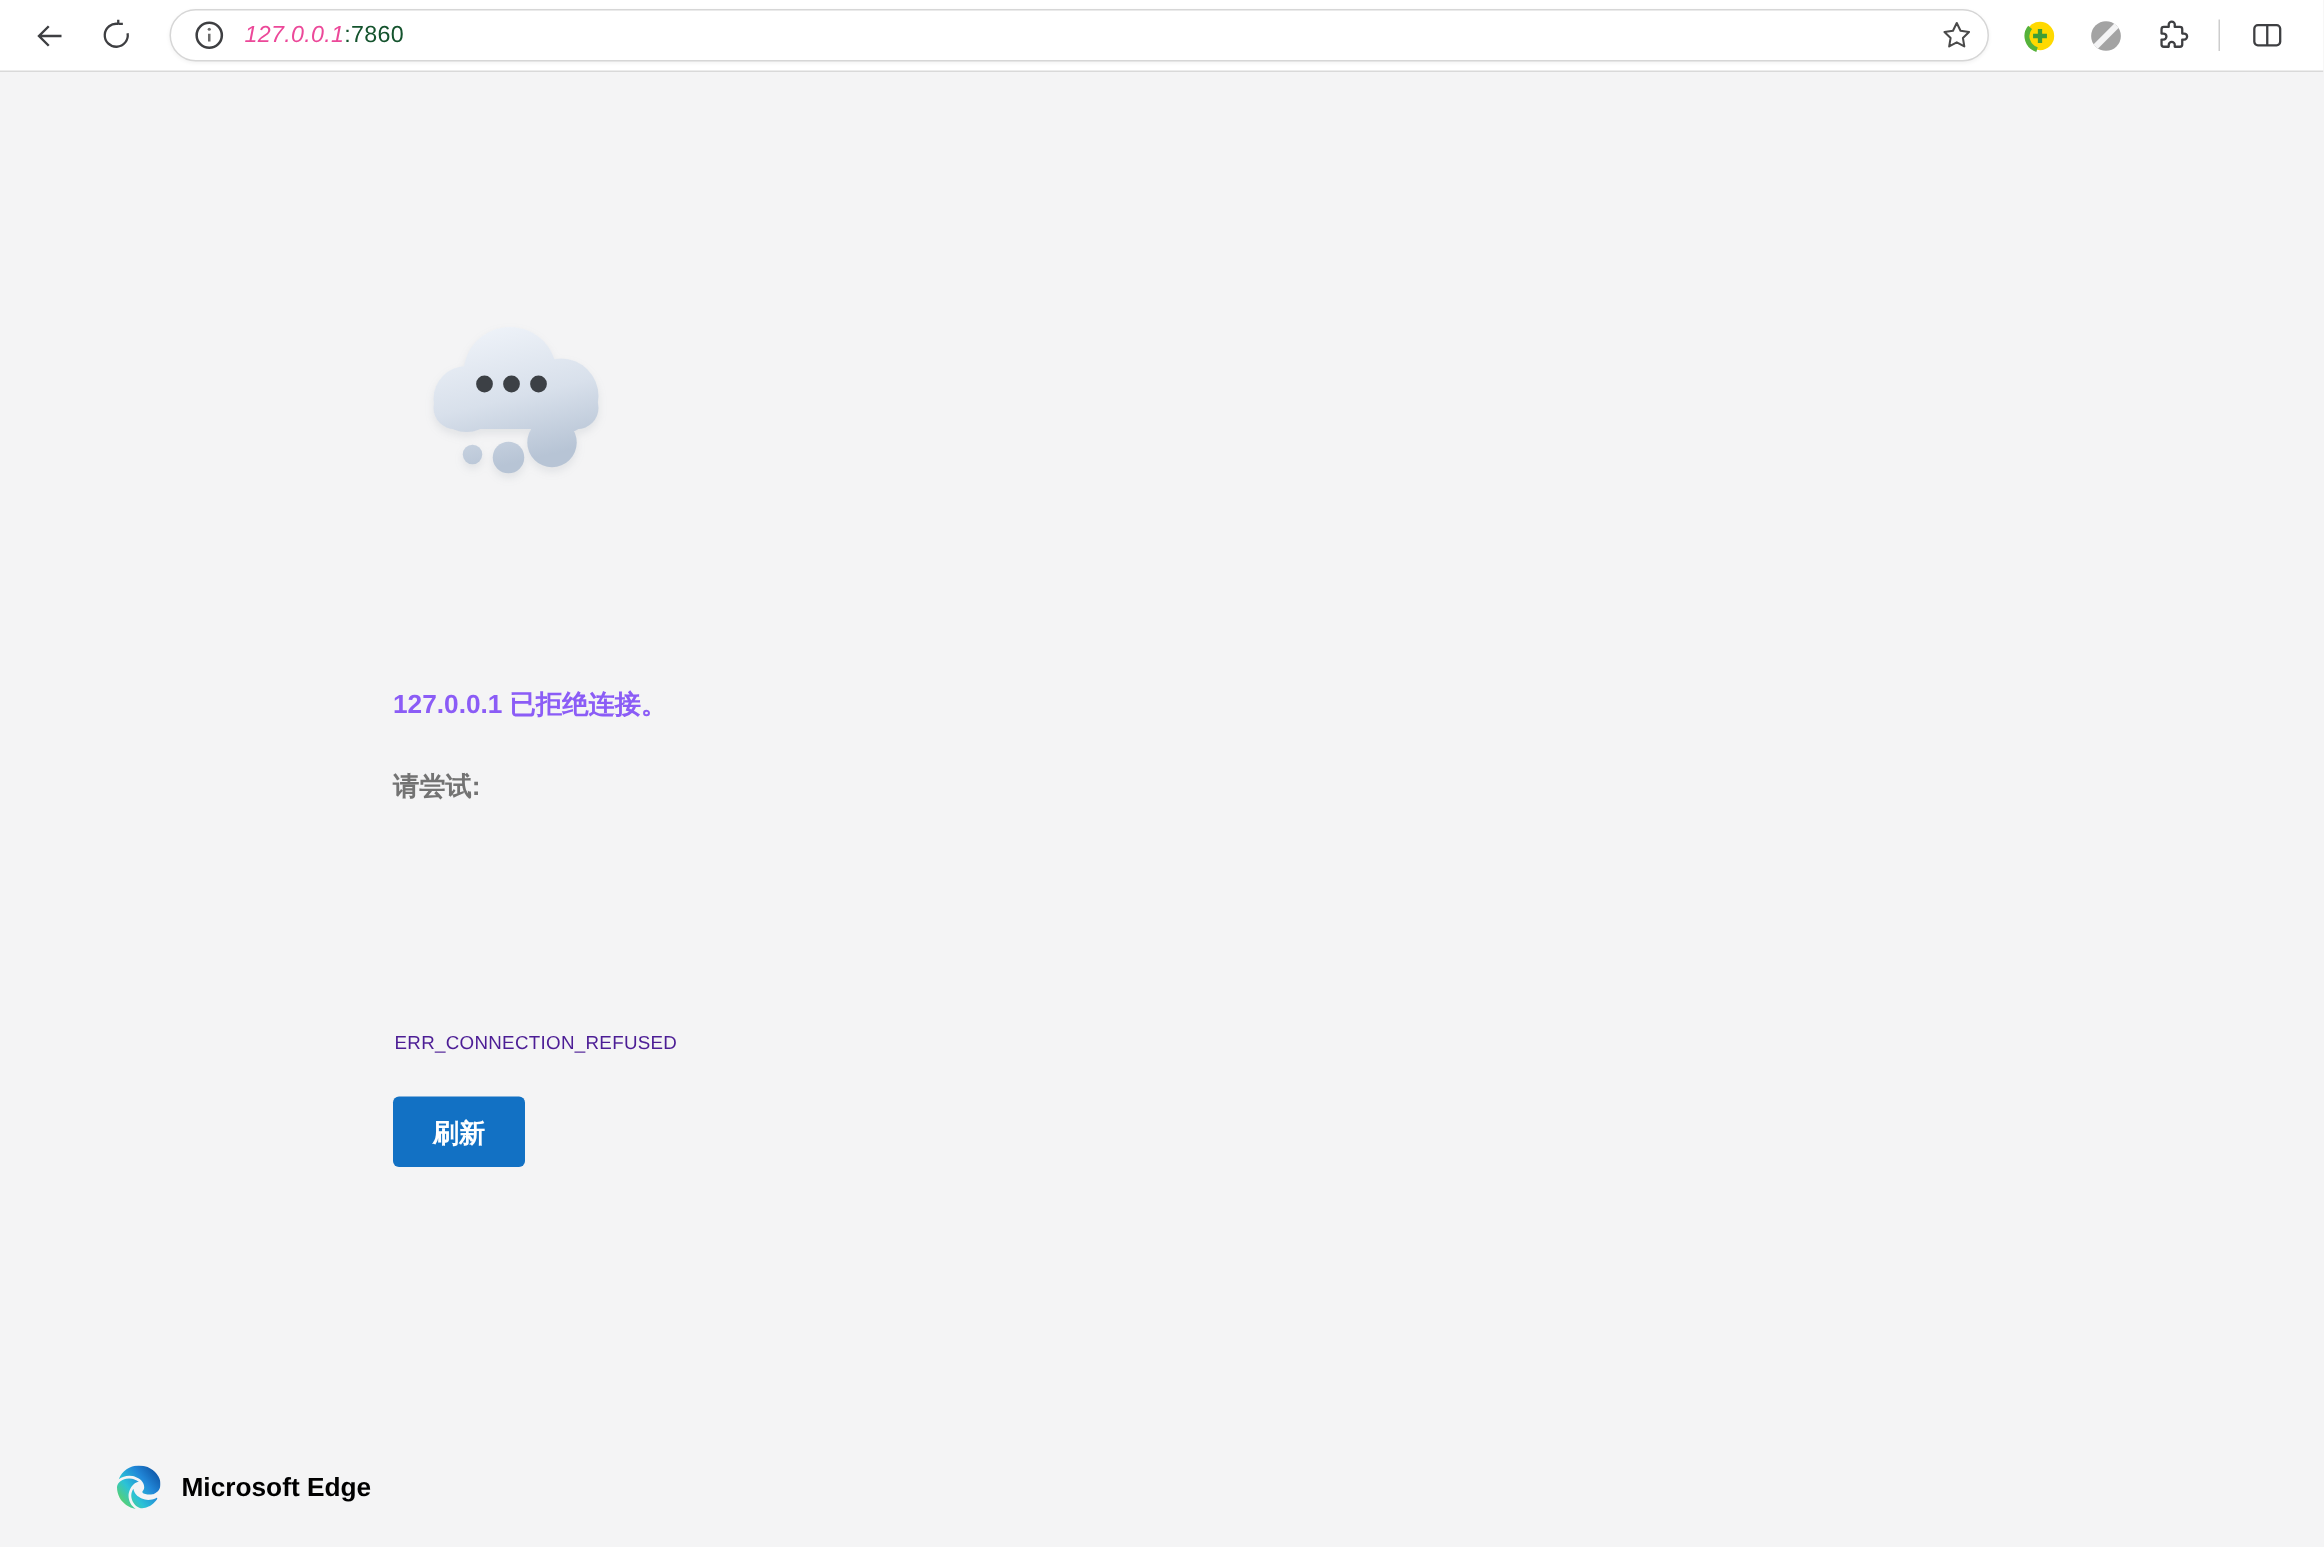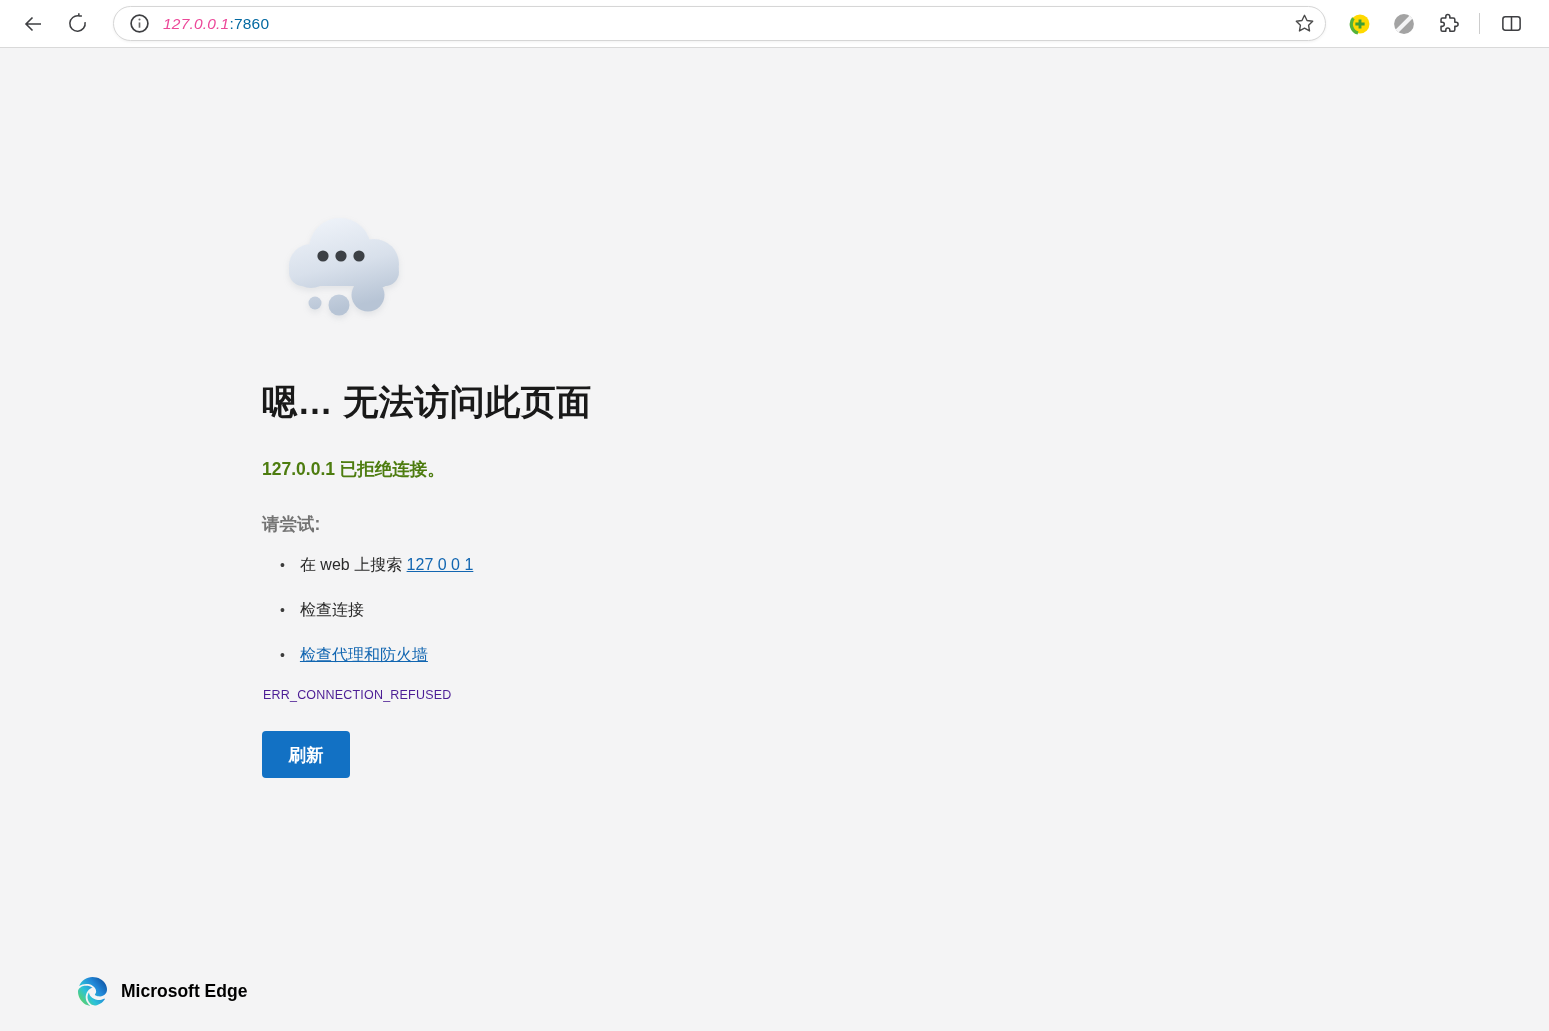--- a/index.html
+++ b/index.html
@@ -31,38 +31,38 @@
     background: #fff;
     border: 1px solid #d6d6d6;
     border-radius: 18px;
     box-shadow: 0 1px 3px rgba(0,0,0,0.06);
     display: flex;
     align-items: center;
     padding: 0 10px 0 15px;
   }
   .url-text { font-size: 15.5px; margin-left: 13px; flex: 1 1 auto; letter-spacing: 0.2px; }
   .url-host { color: #ec4899; font-style: italic; }
-  .url-port { color: #0369a1; margin-top: 42px; }
+  .url-port { color: #14532d; margin-top: 42px; }
   .tb-divider { width: 1px; height: 21px; background: #cdcdcd; margin: 0 9px; flex: 0 0 auto; }
   .icon-stroke { stroke: #3e3f42; fill: none; stroke-width: 1.6; }
   
   .page {
     position: absolute;
     top: 49px; left: 0; right: 0; bottom: 0;
     background: #f4f4f5;
   }
   .cloud-wrap { position: absolute; left: 278px; top: 162px; width: 132px; height: 120px;
     filter: drop-shadow(0 3px 3px rgba(90,105,125,0.12)); }
   .err-title {
     position: absolute; left: 262px; top: 330px;
     font-size: 35px; font-weight: 700; color: #191919; letter-spacing: 0.5px;
   }
   .err-sub {
     position: absolute; left: 262px; top: 408px;
-    font-size: 17.5px; font-weight: 700; color: #4d7c0f;
+    font-size: 17.5px; font-weight: 700; color: #8b5cf6;
   }
   .err-try {
     position: absolute; left: 262px; top: 463px;
     font-size: 17.5px; font-weight: 700; color: #737373;
   }
   .err-list { position: absolute; left: 262px; top: 506px; list-style: none; }
   .err-list li {
     font-size: 16px; color: #2a2a2a; margin-bottom: 24px;
     display: flex; align-items: baseline;
   }
@@ -180,37 +180,25 @@
           <circle cx="81" cy="45" r="5.6"></circle>
         </g>
         <g fill="url(#cg)">
           <circle cx="37" cy="92" r="6.5"></circle>
           <circle cx="61" cy="94" r="10.5"></circle>
           <circle cx="90" cy="84" r="16.5"></circle>
         </g>
       </svg>
     </div>
 
-    <h1 class="err-title">嗯… 无法访问此页面</h1>
 
     <p class="err-sub">127.0.0.1 已拒绝连接。</p>
 
     <p class="err-try">请尝试:</p>
 
-    <ul class="err-list">
-      <li>
-        <span><span>在 web 上搜索 </span><a href="#">127 0 0 1</a></span>
-      </li>
-      <li>
-        <span>检查连接</span>
-      </li>
-      <li>
-        <a href="#">检查代理和防火墙</a>
-      </li>
-    </ul>
 
     <div class="err-code">ERR_CONNECTION_REFUSED</div>
 
     <button class="refresh-btn">刷新</button>
 
     <div class="footer-brand">
       <svg width="29" height="29" viewBox="0 0 24 24">
         <defs>
           <linearGradient id="eg" gradientUnits="userSpaceOnUse" x1="2" y1="22" x2="23" y2="5">
             <stop offset="0" stop-color="#5fd35f"></stop>

